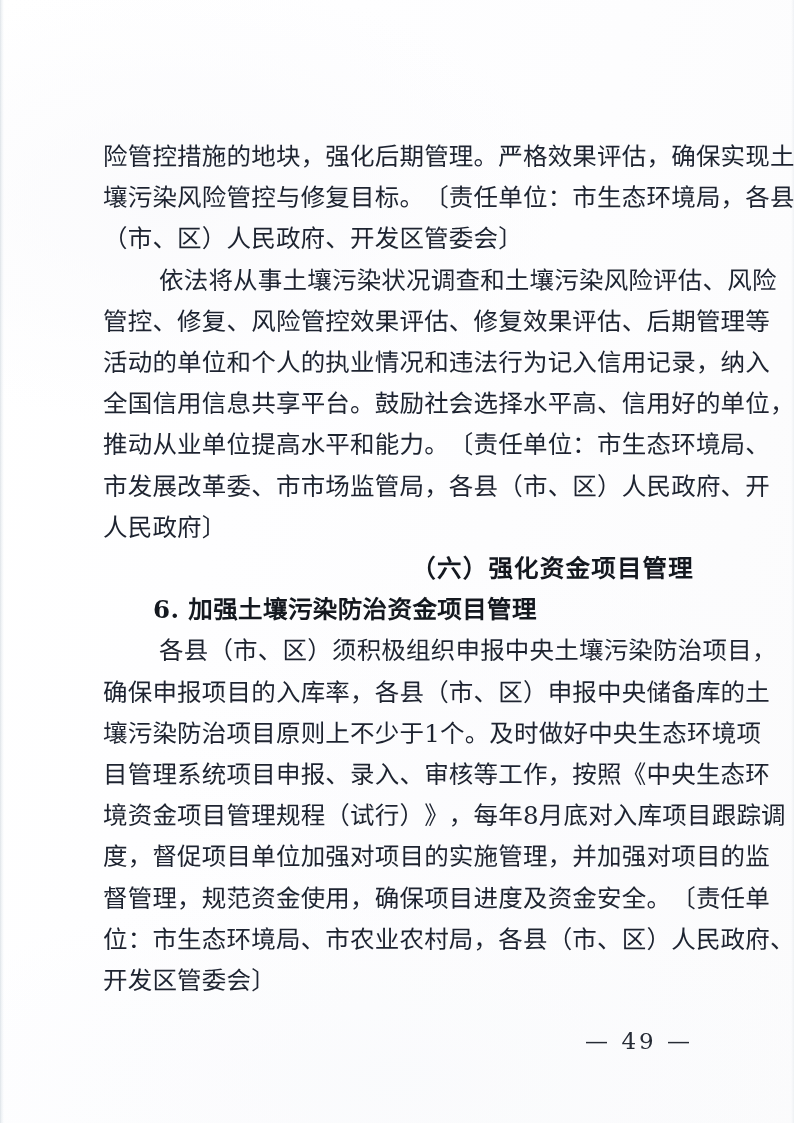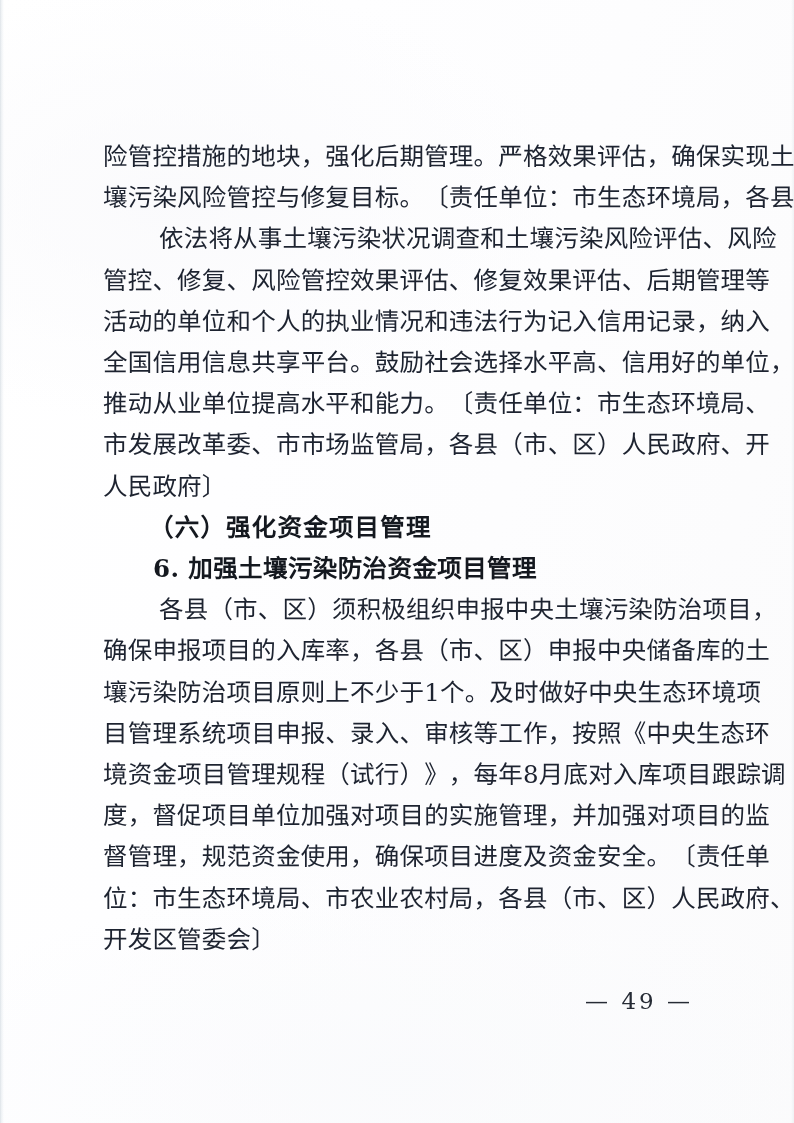--- a/index.html
+++ b/index.html
@@ -103,28 +103,29 @@
     padding-left: 50px;
     letter-spacing: 0.4px;
     color: #14181f;
   }
 
   .line.heading-paren {
     font-weight: 700;
     padding-left: 46px;
     letter-spacing: 1.2px;
     color: #14181f;
+    text-align: right;
   }
 
   
   .page-number {
     position: absolute;
     left: 0;
     right: 101px;
-    top: 988px;
+    top: 1028px;
     text-align: right;
     font-size: 23px;
     letter-spacing: 3px;
     color: #262b35;
     font-family: "DejaVu Serif", "Liberation Serif", serif;
   }
 </style>
 </head>
 <body>
 
@@ -189,20 +190,23 @@
         <span>市</span>
         <span>生</span>
         <span>态</span>
         <span>环</span>
         <span>境</span>
         <span>局</span>
         <span>，</span>
         <span>各</span>
         <span>县</span>
       </div>
+    <div class="line">
+      <span>（市、区）人民政府、开发区管委会〕</span>
+    </div>
 
 
     <div class="line justify indent">
         <span>依</span>
         <span>法</span>
         <span>将</span>
         <span>从</span>
         <span>事</span>
         <span>土</span>
         <span>壤</span>

